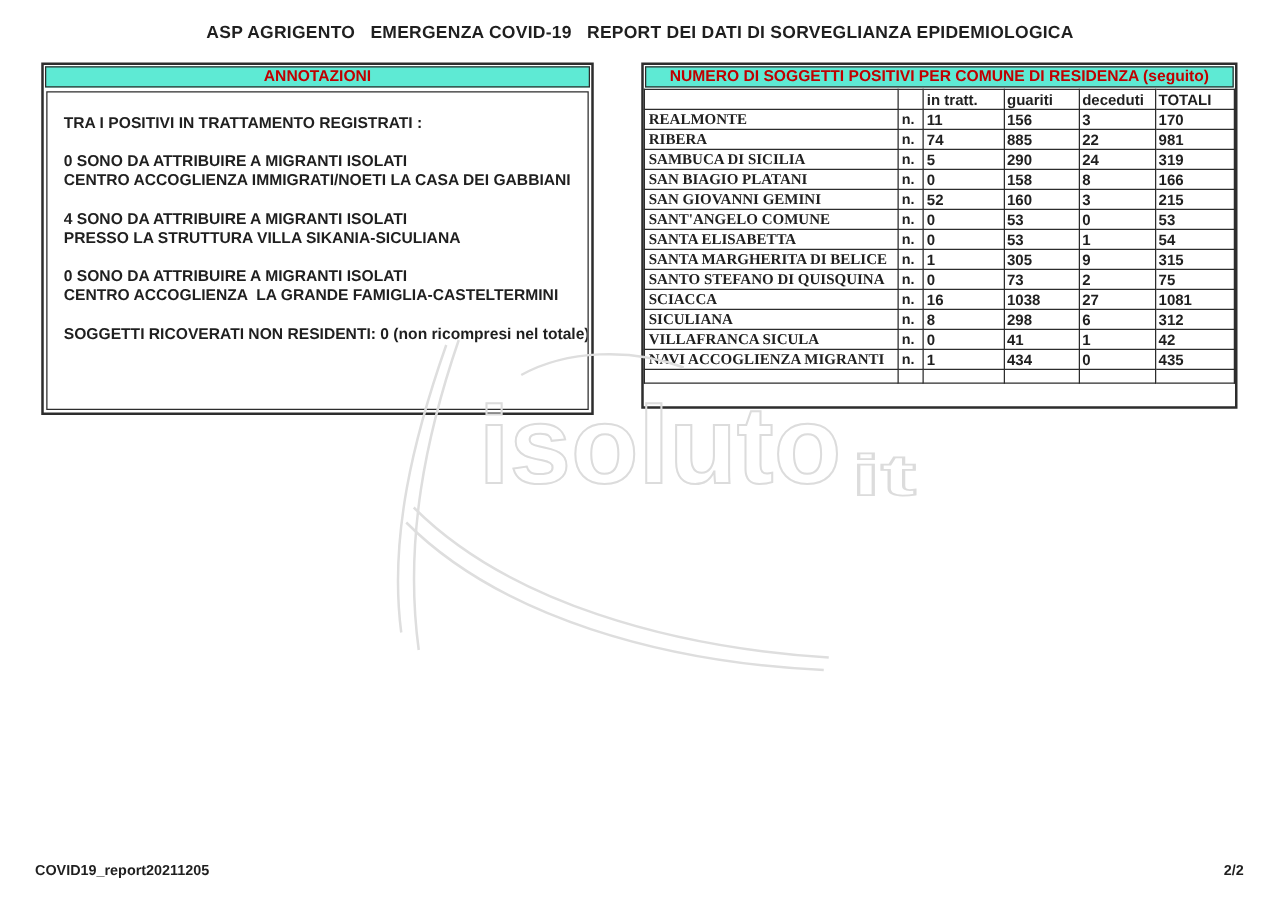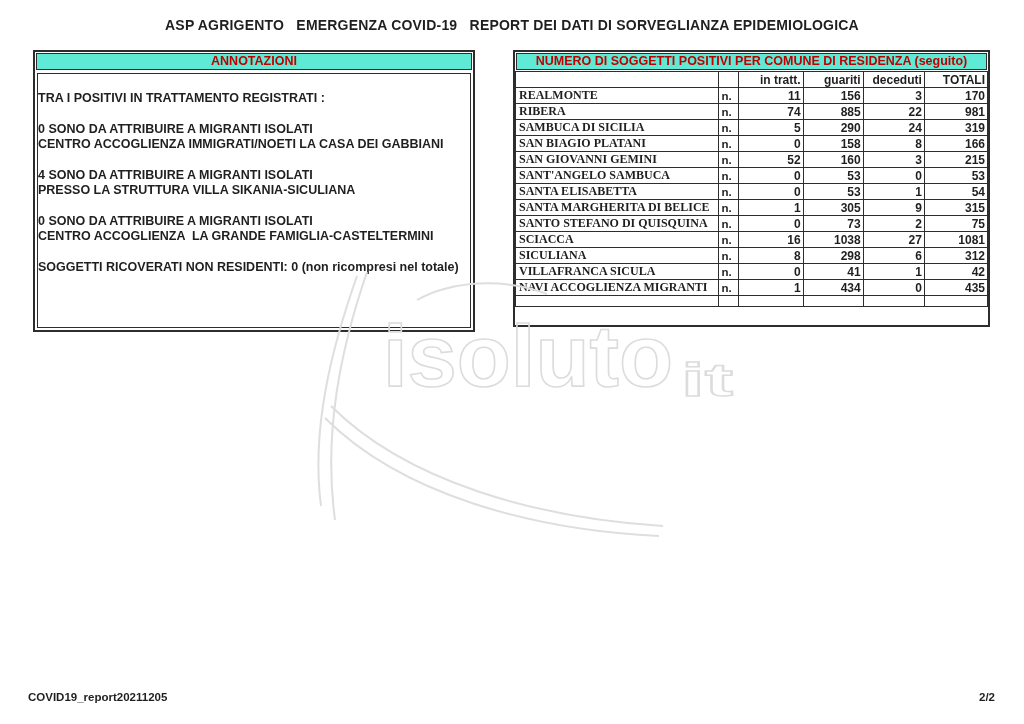--- a/index.html
+++ b/index.html
@@ -14,32 +14,32 @@
   }
   .panel { position:absolute; border:2px solid #2d2d2d; background:transparent; z-index:1; }
   .annotations-panel { left:33px; top:50px; width:438px; height:278px; }
   .table-panel { left:513px; top:50px; width:473px; height:273px; }
   .yellow-bar {
     background:#5eead4; border:1px solid #2d2d2d; color:#c00000;
     text-align:center; font-size:12.5px; line-height:15px; height:15px; margin:1px;
   }
   .ann-inner {
     position:absolute; left:2px; right:2px; top:21px; bottom:2px;
-    border:1px solid #2d2d2d; padding:17px 10px 0 0; overflow:hidden;
+    border:1px solid #2d2d2d; padding:17px 10px 0 13px; overflow:hidden;
   }
   .para { margin:0 0 15px 0; }
   .ann-line { font-size:12.5px; line-height:15.5px; white-space:pre; }
   table.tbl { border-collapse:collapse; width:100%; table-layout:fixed; }
   .tbl td {
     border:1px solid #2d2d2d; font-size:12px; height:15px;
     padding:0 2px; overflow:hidden; white-space:nowrap; vertical-align:middle;
   }
   .c-name { text-align:left; padding-left:3px !important;font-family:Liberation Serif, serif; }
   .c-n    { text-align:left; font-size:11.5px !important; }
-  .c-num, .c-hdr { text-align:right; }
+  .c-num, .c-hdr { text-align:left; }
   .empty-row td { height:10px; }
   .footer-left  { position:absolute; left:28px;  top:691px; font-size:11.5px; }
   .footer-right { position:absolute; right:29px; top:691px; font-size:11.5px; }
   .watermark { position:absolute; left:295px; top:268px; width:470px; height:280px; z-index:3; pointer-events:none; }
 </style>
 </head>
 <body>
 
 <div class="title">ASP AGRIGENTO   EMERGENZA COVID-19   REPORT DEI DATI DI SORVEGLIANZA EPIDEMIOLOGICA</div>
 
@@ -121,21 +121,21 @@
     </tr>
     <tr>
       <td class="c-name">SAN GIOVANNI GEMINI</td>
       <td class="c-n">n.</td>
       <td class="c-num">52</td>
       <td class="c-num">160</td>
       <td class="c-num">3</td>
       <td class="c-num">215</td>
     </tr>
     <tr>
-      <td class="c-name">SANT'ANGELO SAMBUCA</td>
+      <td class="c-name">SANT'ANGELO COMUNE</td>
       <td class="c-n">n.</td>
       <td class="c-num">0</td>
       <td class="c-num">53</td>
       <td class="c-num">0</td>
       <td class="c-num">53</td>
     </tr>
     <tr>
       <td class="c-name">SANTA ELISABETTA</td>
       <td class="c-n">n.</td>
       <td class="c-num">0</td>

